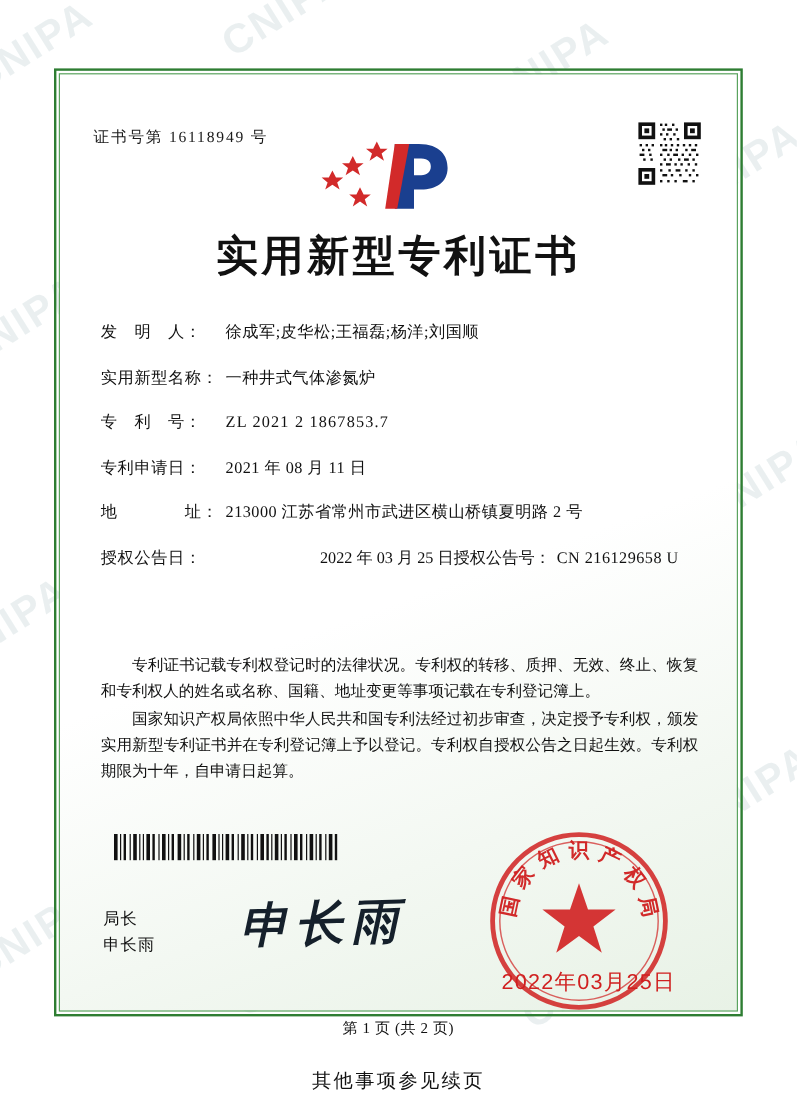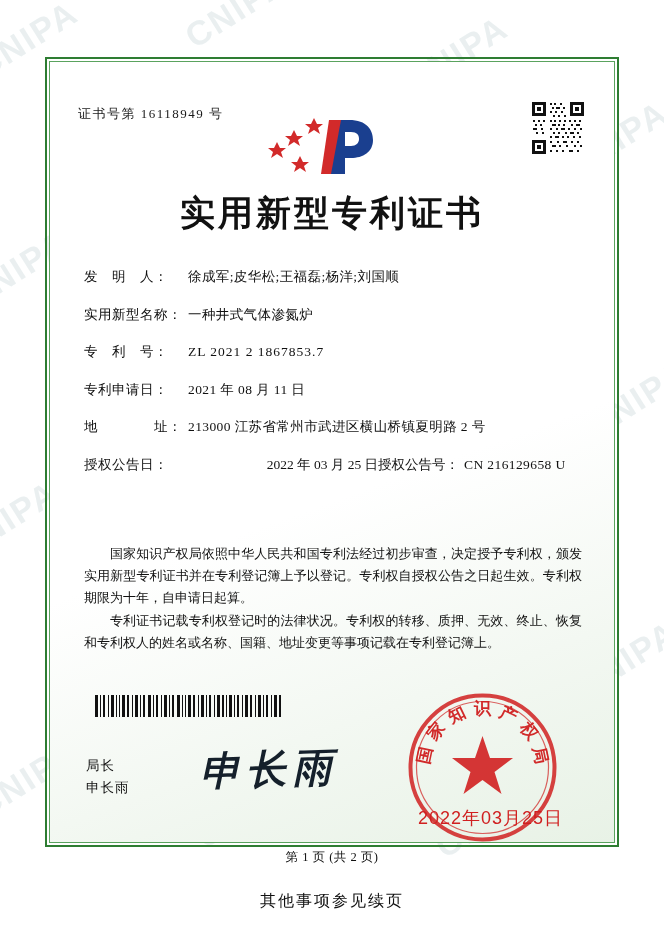--- a/index.html
+++ b/index.html
@@ -370,22 +370,22 @@
     </div>
     <div class="row row2">
       <div class="lab">授权公告日：</div>
       <div class="val1">2022 年 03 月 25 日</div>
       <div class="lab2">授权公告号：</div>
       <div class="val">CN 216129658 U</div>
     </div>
   </div>
 
   <div class="paras">
+    <p>专利证书记载专利权登记时的法律状况。专利权的转移、质押、无效、终止、恢复和专利权人的姓名或名称、国籍、地址变更等事项记载在专利登记簿上。</p>
     <p>国家知识产权局依照中华人民共和国专利法经过初步审查，决定授予专利权，颁发实用新型专利证书并在专利登记簿上予以登记。专利权自授权公告之日起生效。专利权期限为十年，自申请日起算。</p>
-    <p>专利证书记载专利权登记时的法律状况。专利权的转移、质押、无效、终止、恢复和专利权人的姓名或名称、国籍、地址变更等事项记载在专利登记簿上。</p>
   </div>
 
   <div class="barcode">
     <svg width="190" height="22" viewBox="0 0 190 22">
       <g fill="#111111">
         <rect x="0" y="0" width="3" height="22"></rect>
           <rect x="5" y="0" width="1" height="22"></rect>
         <rect x="8" y="0" width="2" height="22"></rect>
           <rect x="13" y="0" width="1" height="22"></rect>
         <rect x="16" y="0" width="3" height="22"></rect>

